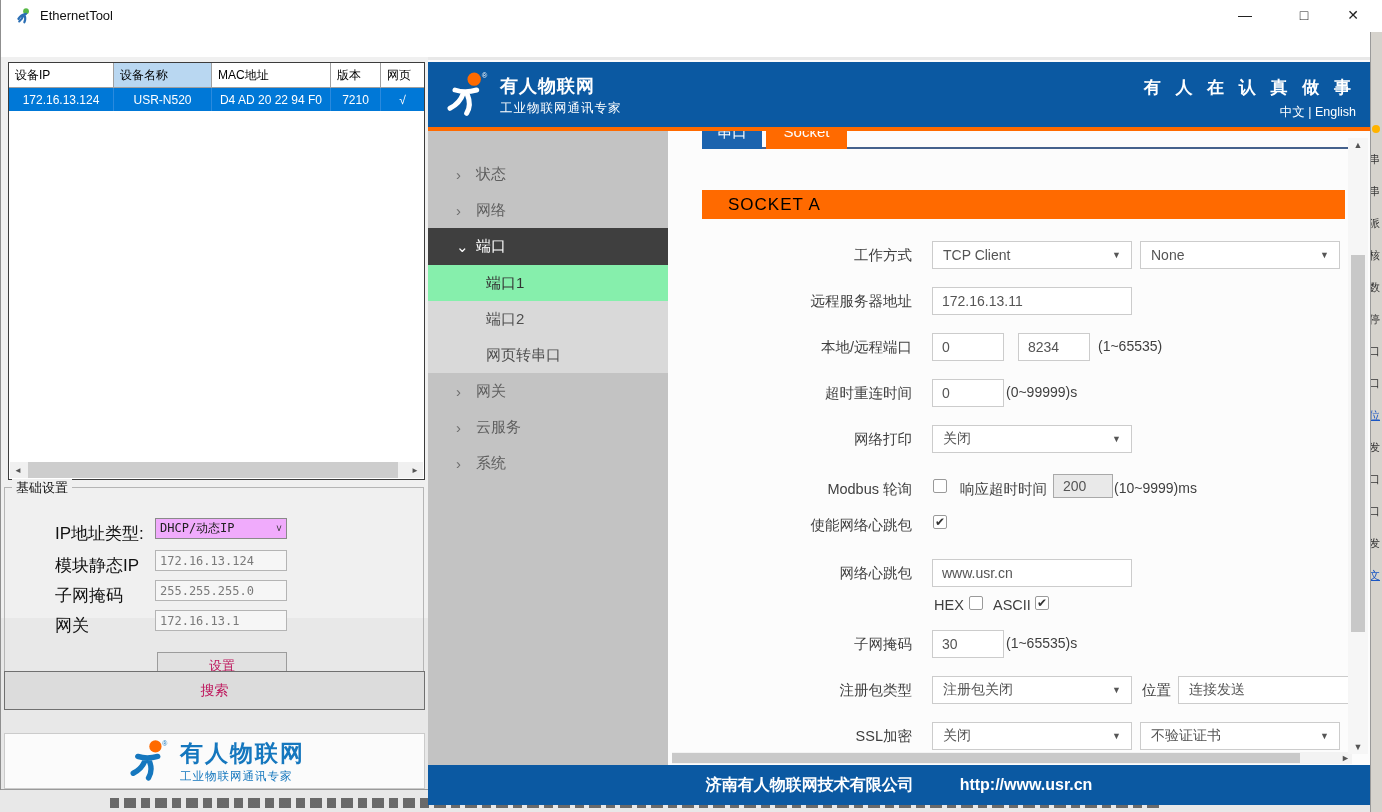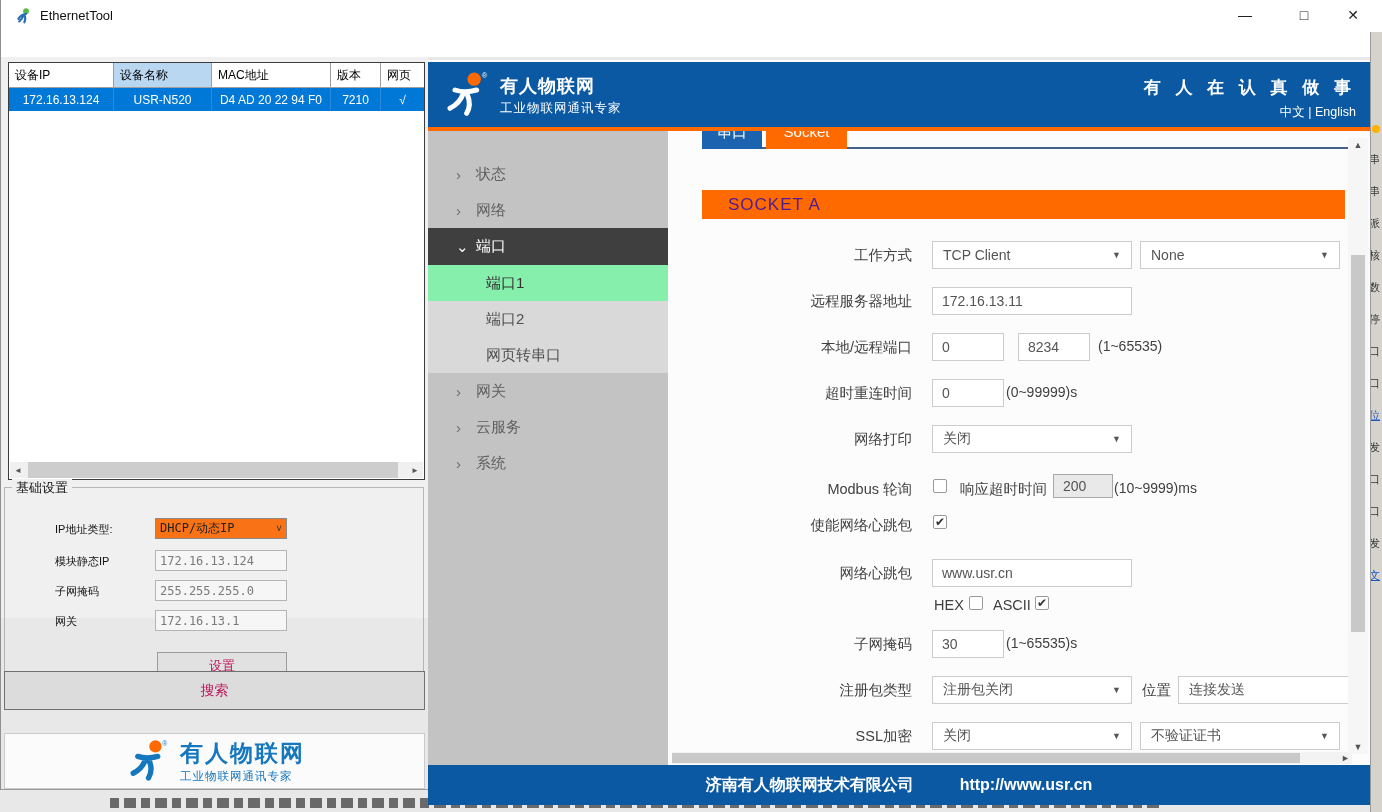--- a/index.html
+++ b/index.html
@@ -39,22 +39,22 @@
   .dt-head .c.hl { background:#b9d7f1; }
   .dt-row { display:flex; height:23px; background:#0078d7; color:#fff; font-size:12px; }
   .dt-row .c { border-right:1px solid #2a8ade; display:flex; align-items:center; justify-content:center; }
   .c1{width:105px}.c2{width:98px}.c3{width:119px}.c4{width:50px}.c5{width:43px; border-right:none!important;}
   .dt-hscroll { position:absolute; left:1px; bottom:1px; width:413px; height:16px; background:#f0f0f0; display:flex; }
   .dt-hscroll .arr { width:16px; height:16px; background:#f0f0f0; color:#555; font-size:8px; display:flex; align-items:center; justify-content:center;}
   .dt-hscroll .track { flex:1; position:relative;}
   .dt-hscroll .thumb { position:absolute; left:2px; top:0; width:370px; height:16px; background:#cdcdcd; }
   .groupbox { left:4px; top:430px; width:420px; height:197px; border:1px solid #b5b5b5; }
   .gb-legend { left:12px; top:422px; background:#f0f0f0; padding:0 4px; font-size:13px; color:#111; z-index:2;}
-  .fr-label { font-size:11px; color:#111; }
-  .lbox { width:132px; height:21px; border:1px solid #8a8a8a; background:#f97316; font-size:12px; color:#222;
+  .fr-label { font-size:17px; color:#111; }
+  .lbox { width:132px; height:21px; border:1px solid #8a8a8a; background:#f0abfc; font-size:12px; color:#222;
      display:flex; align-items:center; padding:0 4px; font-family:"DejaVu Sans Mono","Liberation Mono",monospace;}
   .lbox.disabled { background:#f6f6f6; border-color:#b4b4b4; color:#7a7a7a;}
   .lbox .carr { margin-left:auto; font-size:10px; color:#333;}
   .btn { background:#e1e1e1; border:1px solid #9c9c9c; display:flex; align-items:center; justify-content:center;
      font-size:13px; color:#be185d;}
   .btn-set { left:157px; top:595px; width:130px; height:28px; }
   .btn-search { left:4px; top:614px; width:421px; height:39px; background:#dcdcdc; border-color:#707070; font-size:14px;}
   .logo-block { left:4px; top:676px; width:421px; height:56px; background:#fbfbfb; border:1px solid #cbcbcb;
      display:flex; align-items:center; justify-content:center; gap:10px;}
   .usr-blue { color:#1577be; }
@@ -80,21 +80,21 @@
   .sb-sub { height:36px; display:flex; align-items:center; font-size:15px; padding-left:58px; color:#4f4f4f; background:#d9d9d9;}
   .sb-sub.active { background:#86efac; color:#333; }
 
   .tab { position:absolute; top:71px; height:18px; overflow:hidden; color:#fff; text-align:center;}
   .tab span{ display:block; margin-top:-8px; font-size:15px; }
   .tab-serial { left:274px; width:60px; background:#1b63ae; }
   .tab-socket { left:338px; width:81px; background:#ff6a00; }
   .tab-underline { position:absolute; left:274px; top:87px; width:650px; height:2px; background:#44618c; }
 
   .section-bar { position:absolute; left:274px; top:130px; width:643px; height:29px; background:#ff6a00;
-     color:#4c1d95; font-size:17px; letter-spacing:1px; display:flex; align-items:center; padding-left:26px;}
+     color:#000000; font-size:17px; letter-spacing:1px; display:flex; align-items:center; padding-left:26px;}
 
   .flabel { position:absolute; width:206px; text-align:right; font-size:14.5px; color:#3f3f3f; left:278px;}
   .sel { position:absolute; height:28px; background:#fff; border:1px solid #ccc; display:flex; align-items:center;
      font-size:14px; color:#555; padding:0 10px;}
   .sel .darr { margin-left:auto; font-size:9px; color:#555;}
   .tbox { position:absolute; height:28px; background:#fff; border:1px solid #ccc; display:flex; align-items:center;
      font-size:14px; color:#555; padding:0 9px;}
   .tbox.dis { background:#e9e9e9; border-color:#a9a9a9; height:24px;}
   .hint { position:absolute; font-size:14px; color:#3f3f3f; }
   .cbox { position:absolute; width:14px; height:14px; border:1px solid #9a9a9a; background:#fff; font-size:12px;

